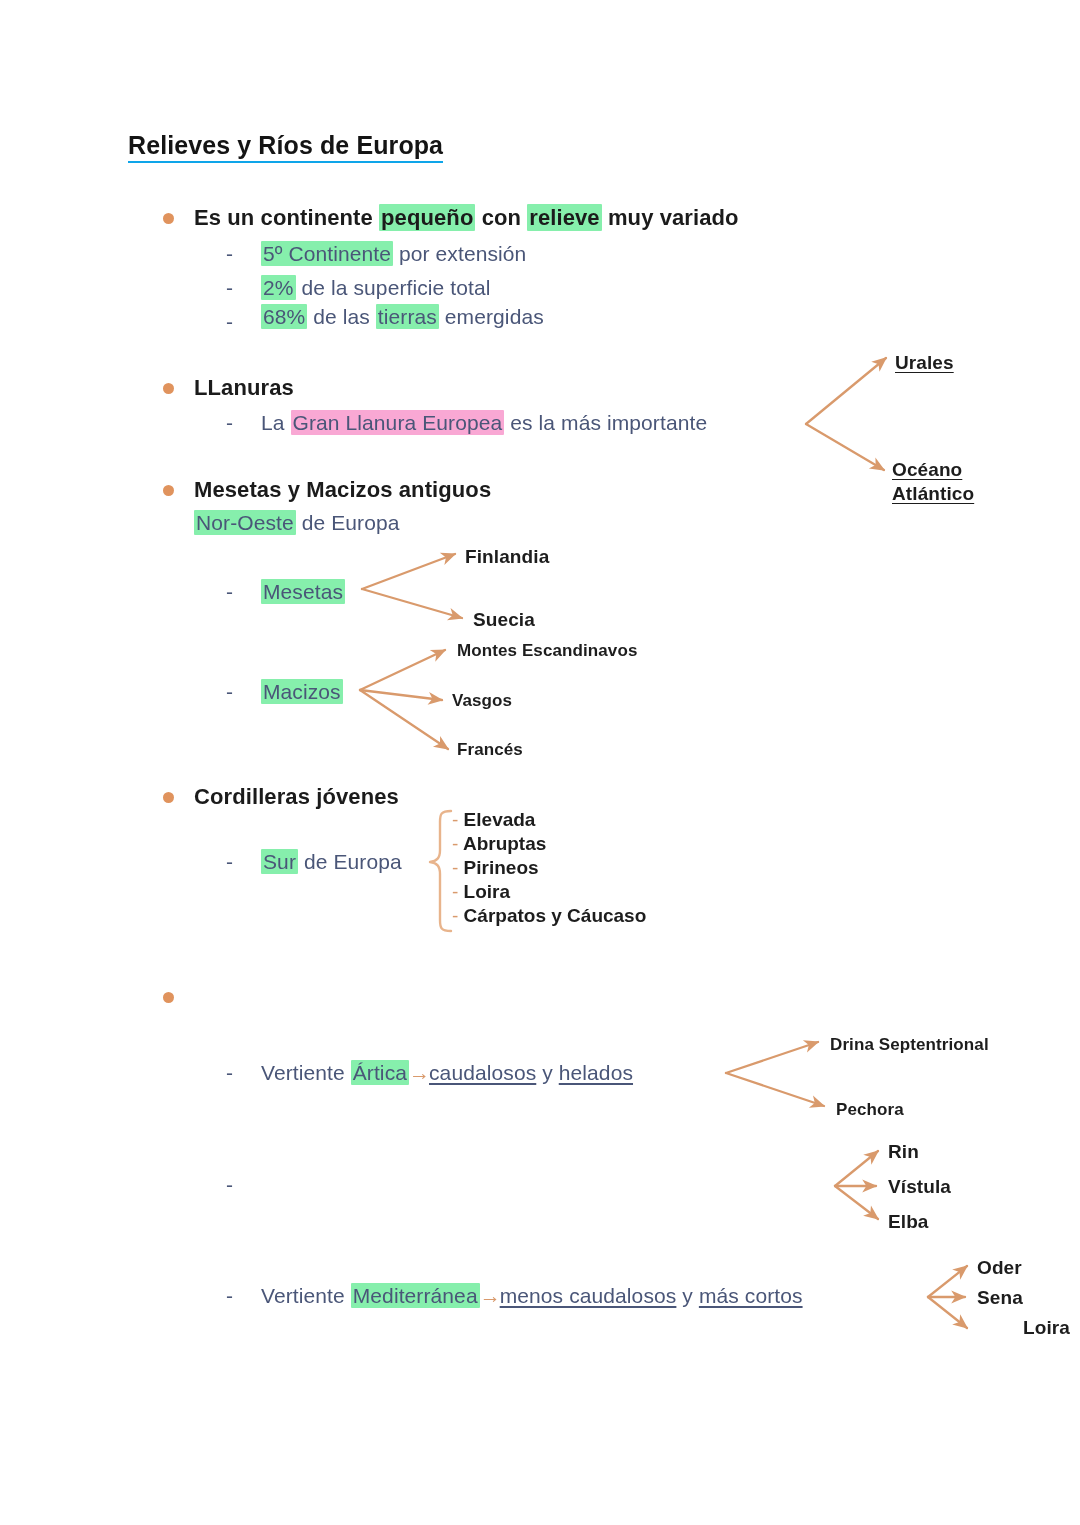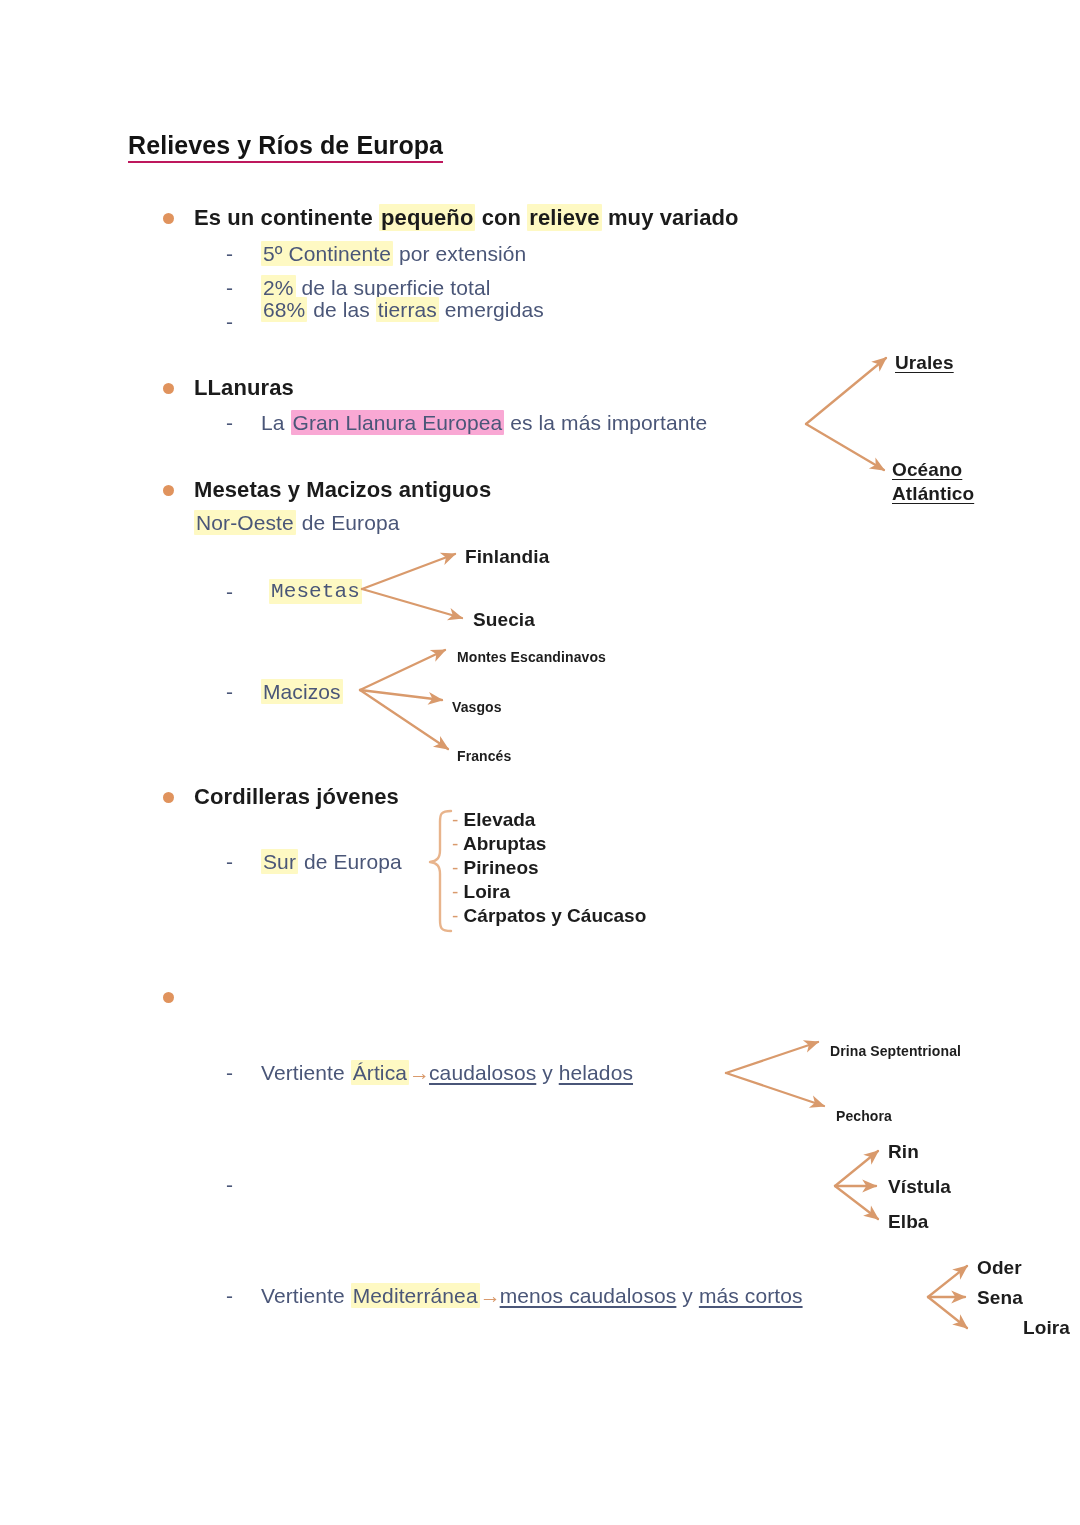--- a/index.html
+++ b/index.html
@@ -22,41 +22,41 @@
   }
 
   
   .abs { position: absolute; white-space: nowrap; }
 
   .title {
     font-size: 25px;
     font-weight: 700;
     color: #141414;
     letter-spacing: .1px;
-    border-bottom: 2px solid #be185d;
+    border-bottom: 2px solid #0ea5e9;
     padding-bottom: 3px;
     line-height: 1;
   }
 
   .l1 {
     font-size: 22px;
     font-weight: 700;
     color: #1b1b1b;
     letter-spacing: .1px;
   }
 
   .l2 {
     font-size: 21px;
     font-weight: 400;
     color: #4a5678;
     letter-spacing: .1px;
   }
 
   .hl-orange {
-    background: #fef9c3;
+    background: #86efac;
     padding: 1px 2px;
     border-radius: 1px;
   }
   .hl-gray {
     background: #f9a8d4;
     padding: 1px 2px;
     border-radius: 1px;
   }
   .u { text-decoration: underline; text-underline-offset: 3px; }
   .arrow-inline { color: #d99a6c; font-size: 21px; letter-spacing: -1px; }
@@ -78,21 +78,21 @@
 
   
   .leaf {
     position: absolute;
     font-size: 19px;
     font-weight: 700;
     color: #1d1d1d;
     white-space: nowrap;
     letter-spacing: .1px;
   }
-  .leaf.small { font-size: 14px; margin-top: 8px; }
+  .leaf.small { font-size: 17px; }
   .leaf.u { text-decoration: underline; text-underline-offset: 3px; }
 
   .brace-item {
     position: absolute;
     font-size: 19px;
     font-weight: 700;
     color: #1d1d1d;
     white-space: nowrap;
   }
   .brace-dash { color: #d99a6c; font-weight: 400; }
@@ -123,21 +123,21 @@
   <div class="abs l2" style="left:261px; top:242px;">
     <span class="hl-orange">5º Continente</span><span> por extensión</span>
   </div>
 
   <div class="dash" style="left:226px; top:276px;">-</div>
   <div class="abs l2" style="left:261px; top:276px;">
     <span class="hl-orange">2%</span><span> de la superficie total</span>
   </div>
 
   <div class="dash" style="left:226px; top:310px;">-</div>
-  <div class="abs l2" style="left:261px; top:298px;">
+  <div class="abs l2" style="left:261px; top:305px;">
     <span class="hl-orange">68%</span><span> de las </span><span class="hl-orange">tierras</span><span> emergidas</span>
   </div>
 
   <div class="bullet" style="left:163px; top:383px;"></div>
   <div class="abs l1" style="left:194px; top:375px;">LLanuras</div>
 
   <div class="dash" style="left:226px; top:411px;">-</div>
   <div class="abs l2" style="left:261px; top:411px;">
     <span>La </span><span class="hl-gray">Gran Llanura Europea</span><span> es la más importante</span>
   </div>
@@ -147,21 +147,21 @@
   <div class="leaf u" style="left:892px; top:483px;">Atlántico</div>
 
   <div class="bullet" style="left:163px; top:485px;"></div>
   <div class="abs l1" style="left:194px; top:477px;">Mesetas y Macizos antiguos</div>
 
   <div class="abs l2" style="left:194px; top:511px;">
     <span class="hl-orange">Nor-Oeste</span><span> de Europa</span>
   </div>
 
   <div class="dash" style="left:226px; top:580px;">-</div>
-  <div class="abs l2" style="left:269px; top:580px;font-family:Liberation Mono, monospace;">
+  <div class="abs l2" style="left:261px; top:580px;">
     <span class="hl-orange">Mesetas</span>
   </div>
   <div class="leaf" style="left:465px; top:546px;">Finlandia</div>
   <div class="leaf" style="left:473px; top:609px;">Suecia</div>
 
   <div class="dash" style="left:226px; top:680px;">-</div>
   <div class="abs l2" style="left:261px; top:680px;">
     <span class="hl-orange">Macizos</span>
   </div>
   <div class="leaf small" style="left:457px; top:641px;">Montes Escandinavos</div>

